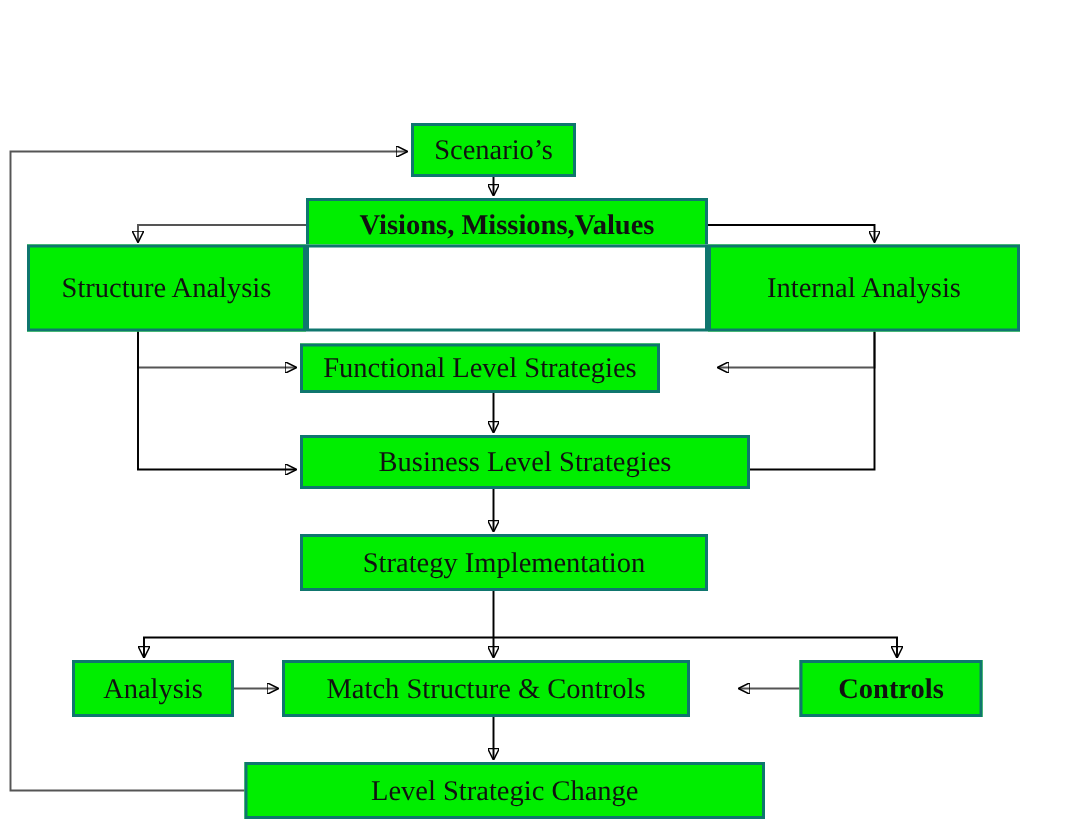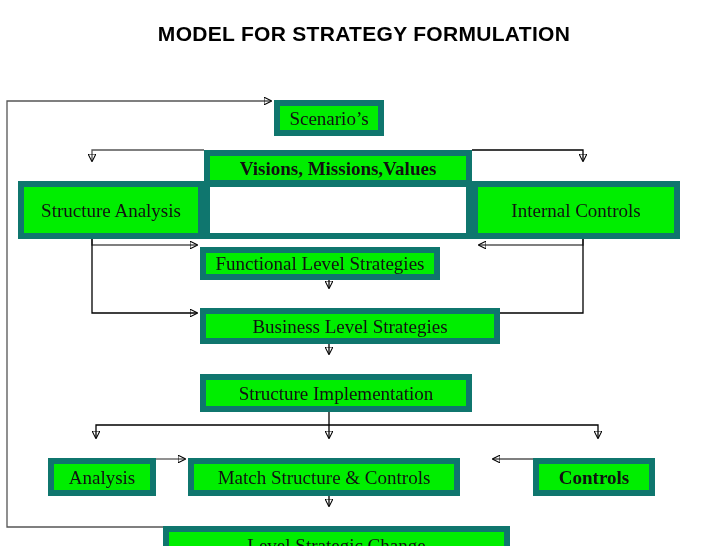--- a/index.html
+++ b/index.html
@@ -27,30 +27,29 @@
     font-family: "Liberation Sans", sans-serif;
     font-weight: bold;
     font-size: 21px;
     letter-spacing: 0.3px;
     color: #000000;
   }
   .node {
     position: absolute;
     box-sizing: border-box;
     background: #00ee00;
-    border: 6px solid #0f766e;
+    border: 2px solid #0f766e;
     display: flex;
     align-items: center;
     justify-content: center;
     font-family: "Liberation Serif", serif;
     font-size: 19px;
     color: #111111;
     white-space: nowrap;
     line-height: 1;
-    margin-top: 18px;
   }
   .node.blank {
     background: #ffffff;
   }
   #edges {
     position: absolute;
     left: 0;
     top: 0;
     width: 728px;
     height: 546px;
@@ -63,21 +62,20 @@
   }
   #edges .gray {
     stroke: #555555;
   }
 </style>
 </head>
 <body>
 
 <div id="canvas">
 
-  <div id="title">MODEL FOR STRATEGY FORMULATION</div>
 
   <svg id="edges" viewBox="0 0 728 546" xmlns="http://www.w3.org/2000/svg">
     <defs>
       <marker id="ah" viewBox="0 0 10 10" refX="9" refY="5" markerWidth="6" markerHeight="6" orient="auto-start-reverse">
         <path d="M 0 0 L 10 5 L 0 10 z" fill="#000000" stroke="none"></path>
       </marker>
       <marker id="ahg" viewBox="0 0 10 10" refX="9" refY="5" markerWidth="6" markerHeight="6" orient="auto-start-reverse">
         <path d="M 0 0 L 10 5 L 0 10 z" fill="#555555" stroke="none"></path>
       </marker>
     </defs>
@@ -113,23 +111,23 @@
     <line class="gray" x1="533" y1="459" x2="493" y2="459" marker-end="url(#ahg)"></line>
 
     <line x1="329" y1="478" x2="329" y2="506" marker-end="url(#ah)"></line>
   </svg>
 
   <div id="nodes">
       <div class="node" style="left: 274px; top: 82px; width: 110px; height: 36px;">Scenario’s</div>
       <div class="node" style="left: 204px; top: 132px; width: 268px; height: 36px; font-weight: bold;">Visions, Missions,Values</div>
       <div class="node" style="left: 18px; top: 163px; width: 186px; height: 58px;">Structure Analysis</div>
       <div class="node blank" style="left: 204px; top: 163px; width: 268px; height: 58px;"></div>
-      <div class="node" style="left: 472px; top: 163px; width: 208px; height: 58px;">Internal Controls</div>
+      <div class="node" style="left: 472px; top: 163px; width: 208px; height: 58px;">Internal Analysis</div>
       <div class="node" style="left: 200px; top: 229px; width: 240px; height: 33px;">Functional Level Strategies</div>
       <div class="node" style="left: 200px; top: 290px; width: 300px; height: 36px;">Business Level Strategies</div>
-      <div class="node" style="left: 200px; top: 356px; width: 272px; height: 38px;">Structure Implementation</div>
+      <div class="node" style="left: 200px; top: 356px; width: 272px; height: 38px;">Strategy Implementation</div>
       <div class="node" style="left: 48px; top: 440px; width: 108px; height: 38px;">Analysis</div>
       <div class="node" style="left: 188px; top: 440px; width: 272px; height: 38px;">Match Structure &amp; Controls</div>
       <div class="node" style="left: 533px; top: 440px; width: 122px; height: 38px; font-weight: bold;">Controls</div>
       <div class="node" style="left: 163px; top: 508px; width: 347px; height: 38px;">Level Strategic Change</div>
     </div>
 
 </div>
 
 </body></html>

